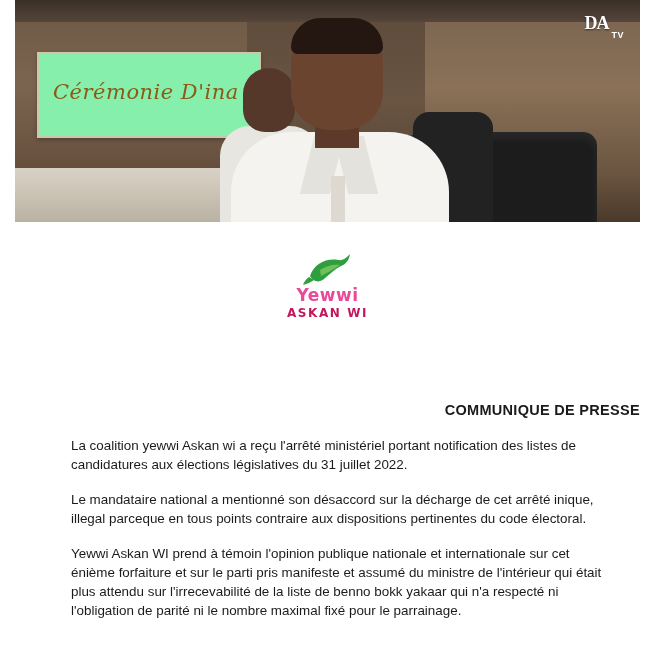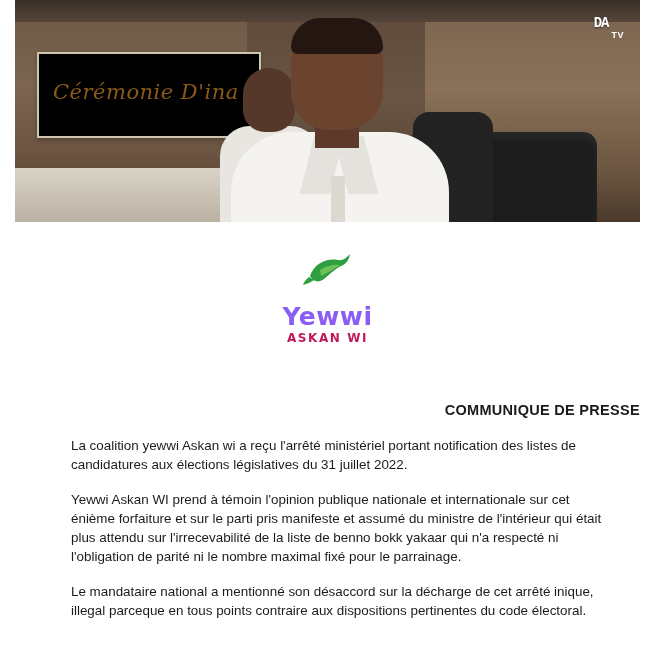--- a/index.html
+++ b/index.html
@@ -53,21 +53,21 @@
   .ceiling {
     position: absolute;
     left: 0; top: 0; width: 625px; height: 22px;
     background: linear-gradient(180deg, #3a2f27 0%, #55453a 100%);
   }
   
   .banner {
     position: absolute;
     left: 22px; top: 52px;
     width: 220px; height: 82px;
-    background: #000000;
+    background: #86efac;
     border: 2px solid #cfc6ae;
     box-shadow: 0 2px 4px rgba(0,0,0,.25);
   }
   .banner-text {
     position: absolute;
     left: 14px; top: 26px;
     font-family: "DejaVu Serif", serif;
     font-style: italic;
     font-size: 21px;
     color: #8a5a18;
@@ -162,23 +162,23 @@
   }
   
   .tv-logo {
     position: absolute;
     right: 16px; top: 6px;
     display: flex;
     align-items: center;
     gap: 3px;
   }
   .tv-logo .mark {
-    font-family: Liberation Mono, monospace;
-    font-weight: bold;
-    font-size: 14px;
+    font-family: Liberation Serif, serif;
+    font-weight: bold;
+    font-size: 18px;
     color: #ffffff;
     letter-spacing: -1px;
     text-shadow: 0 1px 2px rgba(0,0,0,.6);
   }
   .tv-logo .suffix {
     font-size: 9px;
     color: #ffffff;
     font-weight: bold;
     letter-spacing: .5px;
     margin-top: 24px;
@@ -204,25 +204,25 @@
   }
   .logo-bird {
     width: 56px;
     height: 34px;
     position: relative;
   }
   .logo-bird svg { display: block; }
   .logo-yewwi {
     font-family: "DejaVu Sans", sans-serif;
     font-weight: bold;
-    font-size: 25px;
-    color: #8b5cf6;
+    font-size: 17px;
+    color: #ec4899;
     letter-spacing: .5px;
     line-height: 1;
-    margin-top: 18px;
+    margin-top: 1px;
   }
   .logo-askan {
     font-family: "DejaVu Sans", sans-serif;
     font-weight: bold;
     font-size: 12px;
     color: #c2185b;
     letter-spacing: 1.6px;
     line-height: 1;
     margin-top: 3px;
   }
@@ -303,18 +303,18 @@
         </svg>
       </span>
       <span class="logo-yewwi">Yewwi</span>
       <span class="logo-askan">ASKAN WI</span>
     </div>
 
     <div class="doc-title">COMMUNIQUE DE PRESSE</div>
 
     <div class="doc-body">
       <p class="para">La coalition yewwi Askan wi a reçu l'arrêté ministériel portant notification des listes de candidatures aux élections législatives du 31 juillet 2022.</p>
+      <p class="para">Le mandataire national a mentionné son désaccord sur la décharge de  cet arrêté inique, illegal parceque en tous points contraire aux dispositions pertinentes du code électoral.</p>
       <p class="para">Yewwi Askan WI prend à témoin l'opinion publique nationale et internationale sur cet énième forfaiture et sur le parti pris manifeste et assumé du ministre de l'intérieur qui était plus attendu sur l'irrecevabilité de la liste de benno bokk yakaar qui n'a respecté ni l'obligation de parité ni le nombre maximal fixé pour le parrainage.</p>
-      <p class="para">Le mandataire national a mentionné son désaccord sur la décharge de  cet arrêté inique, illegal parceque en tous points contraire aux dispositions pertinentes du code électoral.</p>
     </div>
 
   </div>
 </div>
 
 </body></html>

